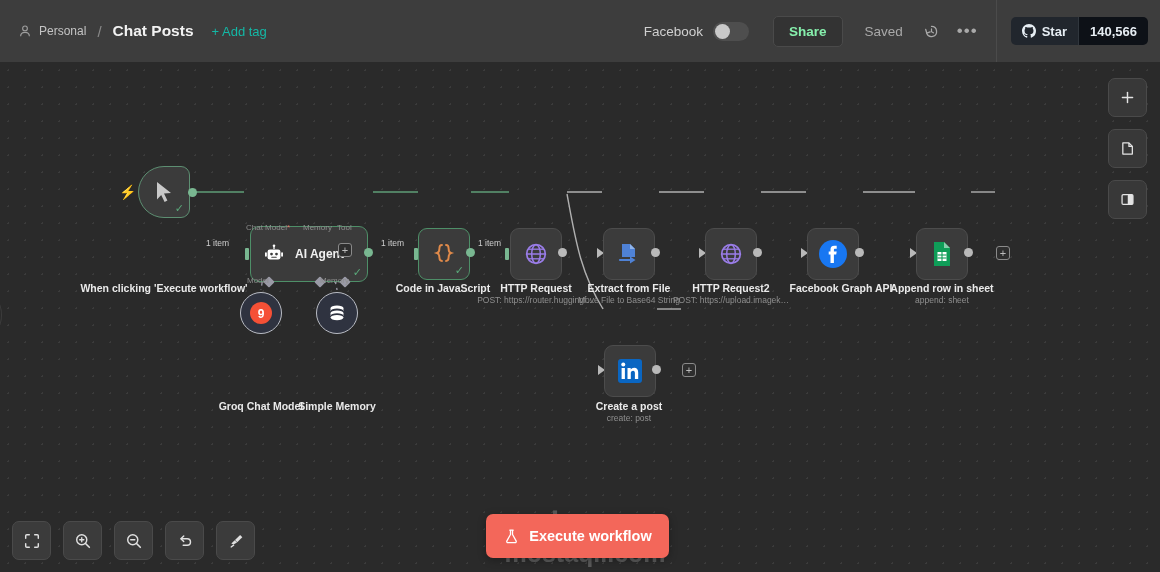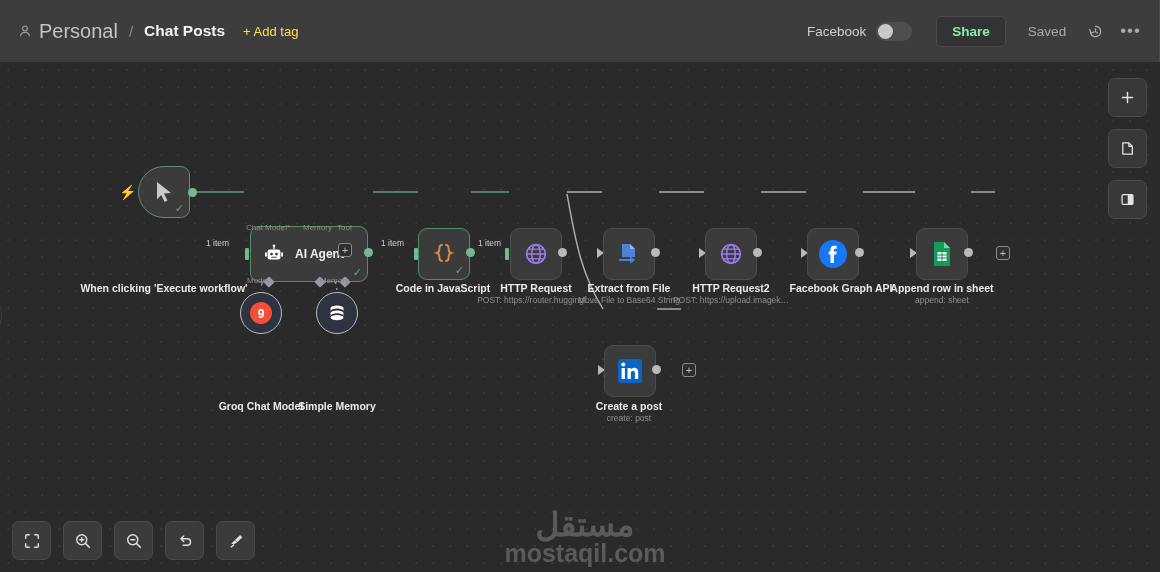--- a/index.html
+++ b/index.html
@@ -12,24 +12,24 @@
   #app { position: relative; width: 1160px; height: 572px; background: #2a2a2a; }
 
   
   .header {
     position: absolute; top: 0; left: 0; width: 1160px; height: 62px;
     background: #3d3d3d; display: flex; align-items: center;
     padding: 0 0 0 18px; z-index: 40;
   }
   .hdr-left { display: flex; align-items: center; gap: 0; }
   .person-icon { width: 14px; height: 14px; margin-right: 7px; opacity: .75; }
-  .crumb-personal { color: #c4c4c4; font-size: 20px; }
+  .crumb-personal { color: #c4c4c4; font-size: 12px; }
   .crumb-sep { color: #8a8a8a; font-size: 15px; margin: 0 11px; }
   .crumb-title { color: #f2f2f2; font-size: 15.5px; font-weight: 700; }
-  .add-tag { color: #fde047; font-size: 13px; margin-left: 18px; cursor: pointer; }
+  .add-tag { color: #14b8a6; font-size: 13px; margin-left: 18px; cursor: pointer; }
 
   .hdr-right { margin-left: auto; display: flex; align-items: center; height: 100%; }
   .inactive-label { color: #d0d0d0; font-size: 13.5px; margin-right: 10px; }
   .toggle {
     width: 36px; height: 19px; border-radius: 10px; background: #4e4e4e;
     position: relative; cursor: pointer;
   }
   .toggle .knob {
     position: absolute; left: 2px; top: 2px; width: 15px; height: 15px;
     border-radius: 50%; background: #c9c9c9;
@@ -216,20 +216,34 @@
       <span class="saved-label">Saved</span>
       <div class="hdr-icon-btn">
         <svg width="17" height="17" viewBox="0 0 20 20">
           <path d="M10 4a6 6 0 1 1-5.6 8.2" fill="none" stroke="#a9a9a9" stroke-width="1.5" stroke-linecap="round"></path>
           <polyline points="3.2,7.6 4.4,11.8 8.4,10.4" fill="none" stroke="#a9a9a9" stroke-width="1.5" stroke-linecap="round" stroke-linejoin="round"></polyline>
           <path d="M10 7v3.2l2.2 1.4" fill="none" stroke="#a9a9a9" stroke-width="1.4" stroke-linecap="round"></path>
         </svg>
       </div>
       <div class="dots-btn">•••</div>
       <div class="hdr-divider"></div>
+      <div class="gh-badge">
+        <div class="gh-star">
+          <svg width="14" height="14" viewBox="0 0 16 16">
+            <path fill="#e6edf3" d="M8 0C3.58 0 0 3.58 0 8c0 3.54 2.29 6.53 5.47 7.59.4.07.55-.17.55-.38
+            0-.19-.01-.82-.01-1.49-2.01.37-2.53-.49-2.69-.94-.09-.23-.48-.94-.82-1.13-.28-.15-.68-.52-.01-.53.63-.01
+            1.08.58 1.23.82.72 1.21 1.87.87 2.33.66.07-.52.28-.87.51-1.07-1.78-.2-3.64-.89-3.64-3.95
+            0-.87.31-1.59.82-2.15-.08-.2-.36-1.02.08-2.12 0 0 .67-.21 2.2.82a7.4 7.4 0 0 1 2-.27c.68 0
+            1.36.09 2 .27 1.53-1.04 2.2-.82 2.2-.82.44 1.1.16 1.92.08 2.12.51.56.82 1.27.82 2.15 0
+    3.07-1.87 3.75-3.65 3.95.29.25.54.73.54 1.48 0 1.07-.01 1.93-.01 2.2 0 .21.15.46.55.38A8.01 8.01 0 0 0 16 8c0-4.42-3.58-8-8-8Z"></path>
+          </svg>
+          <span>Star</span>
+        </div>
+        <div class="gh-count">140,566</div>
+      </div>
     </div>
   </div>
 
 
   <div class="canvas">
 
     <div class="canvas-left-arc"></div>
 
     <svg class="edges">
 
@@ -451,20 +465,26 @@
           <line x1="4.6" y1="16.6" x2="7.4" y2="14.6" stroke="#e0e0e0" stroke-width="1.5" stroke-linecap="round"></line>
         </svg>
       </div>
     </div>
 
     <div class="watermark">
       <div class="wm-ar">مستقل</div>
       <div class="wm-en">mostaqil.com</div>
     </div>
 
+    <div class="exec-btn">
+      <svg width="17" height="17" viewBox="0 0 20 20">
+        <path d="M8 2.5h4M8.8 2.5v5.2L4.6 15.2a1.4 1.4 0 0 0 1.2 2.1h8.4a1.4 1.4 0 0 0 1.2-2.1L11.2 7.7V2.5" fill="none" stroke="#ffffff" stroke-width="1.5" stroke-linecap="round" stroke-linejoin="round"></path>
+      </svg>
+      <span>Execute workflow</span>
+    </div>
 
     <div class="right-rail">
       <div class="rail-btn">
         <svg width="17" height="17" viewBox="0 0 20 20">
           <line x1="10" y1="4" x2="10" y2="16" stroke="#e3e3e3" stroke-width="1.7" stroke-linecap="round"></line>
           <line x1="4" y1="10" x2="16" y2="10" stroke="#e3e3e3" stroke-width="1.7" stroke-linecap="round"></line>
         </svg>
       </div>
       <div class="rail-btn">
         <svg width="17" height="17" viewBox="0 0 20 20">

